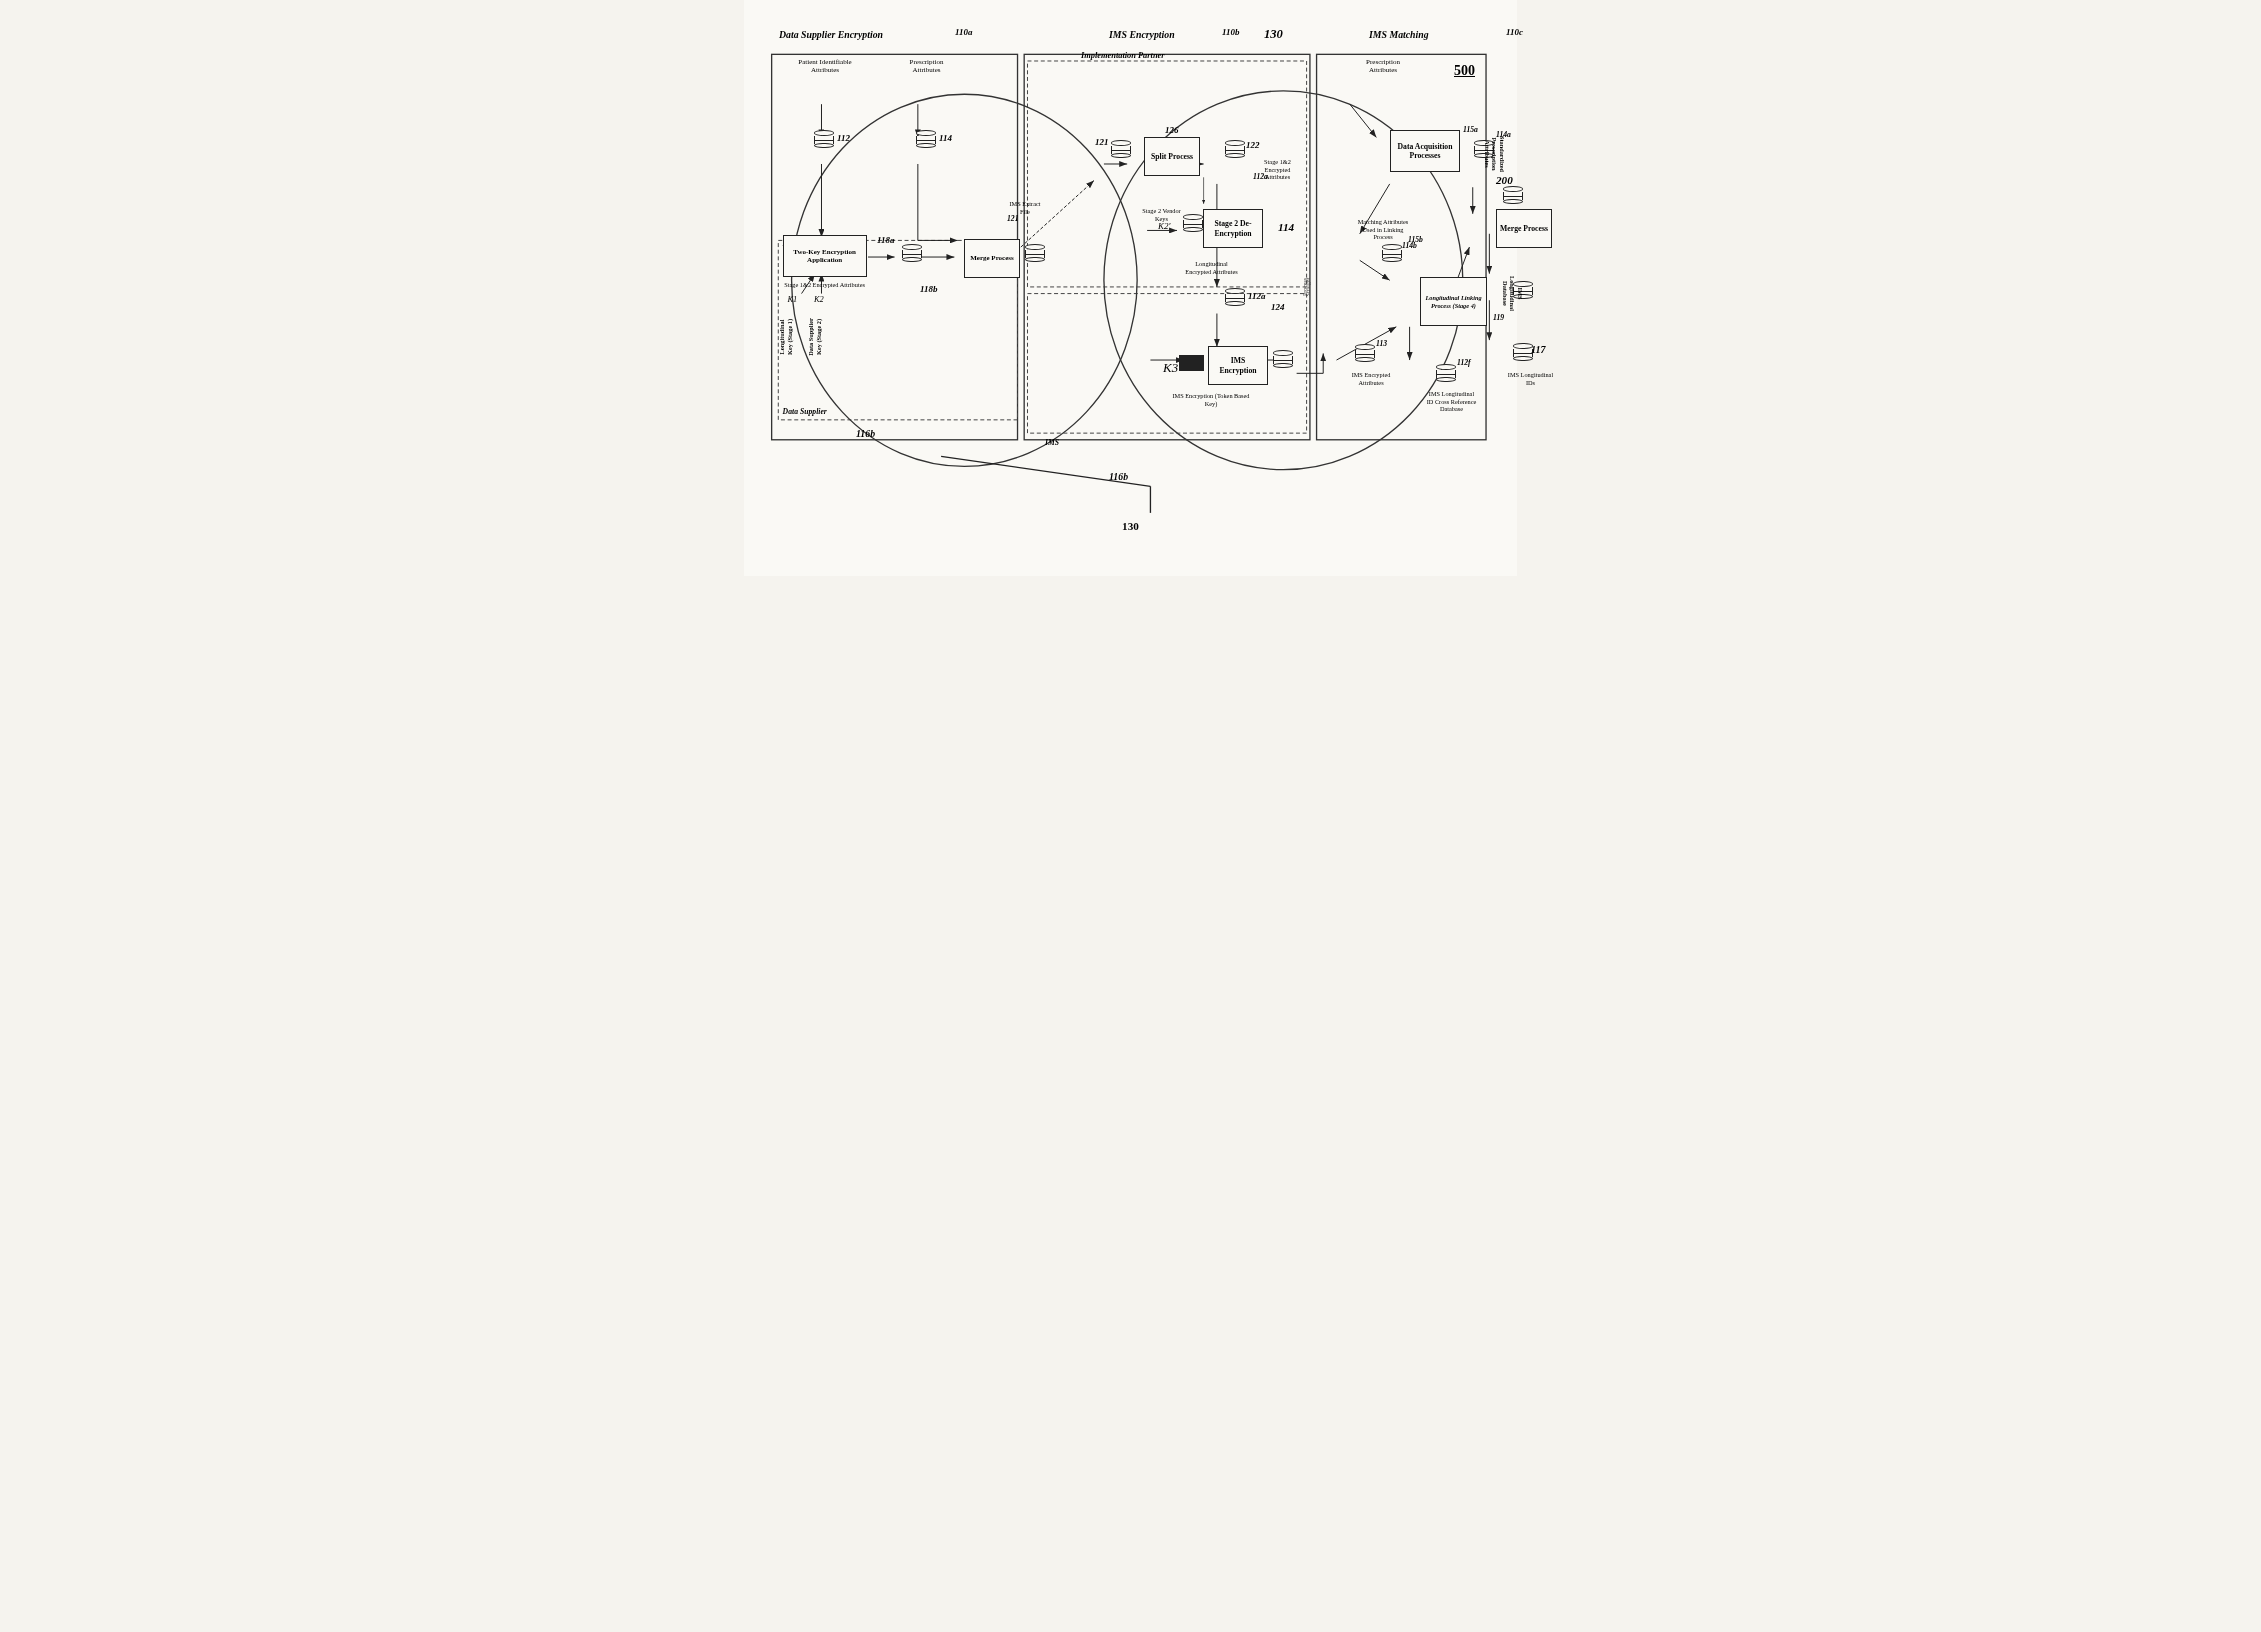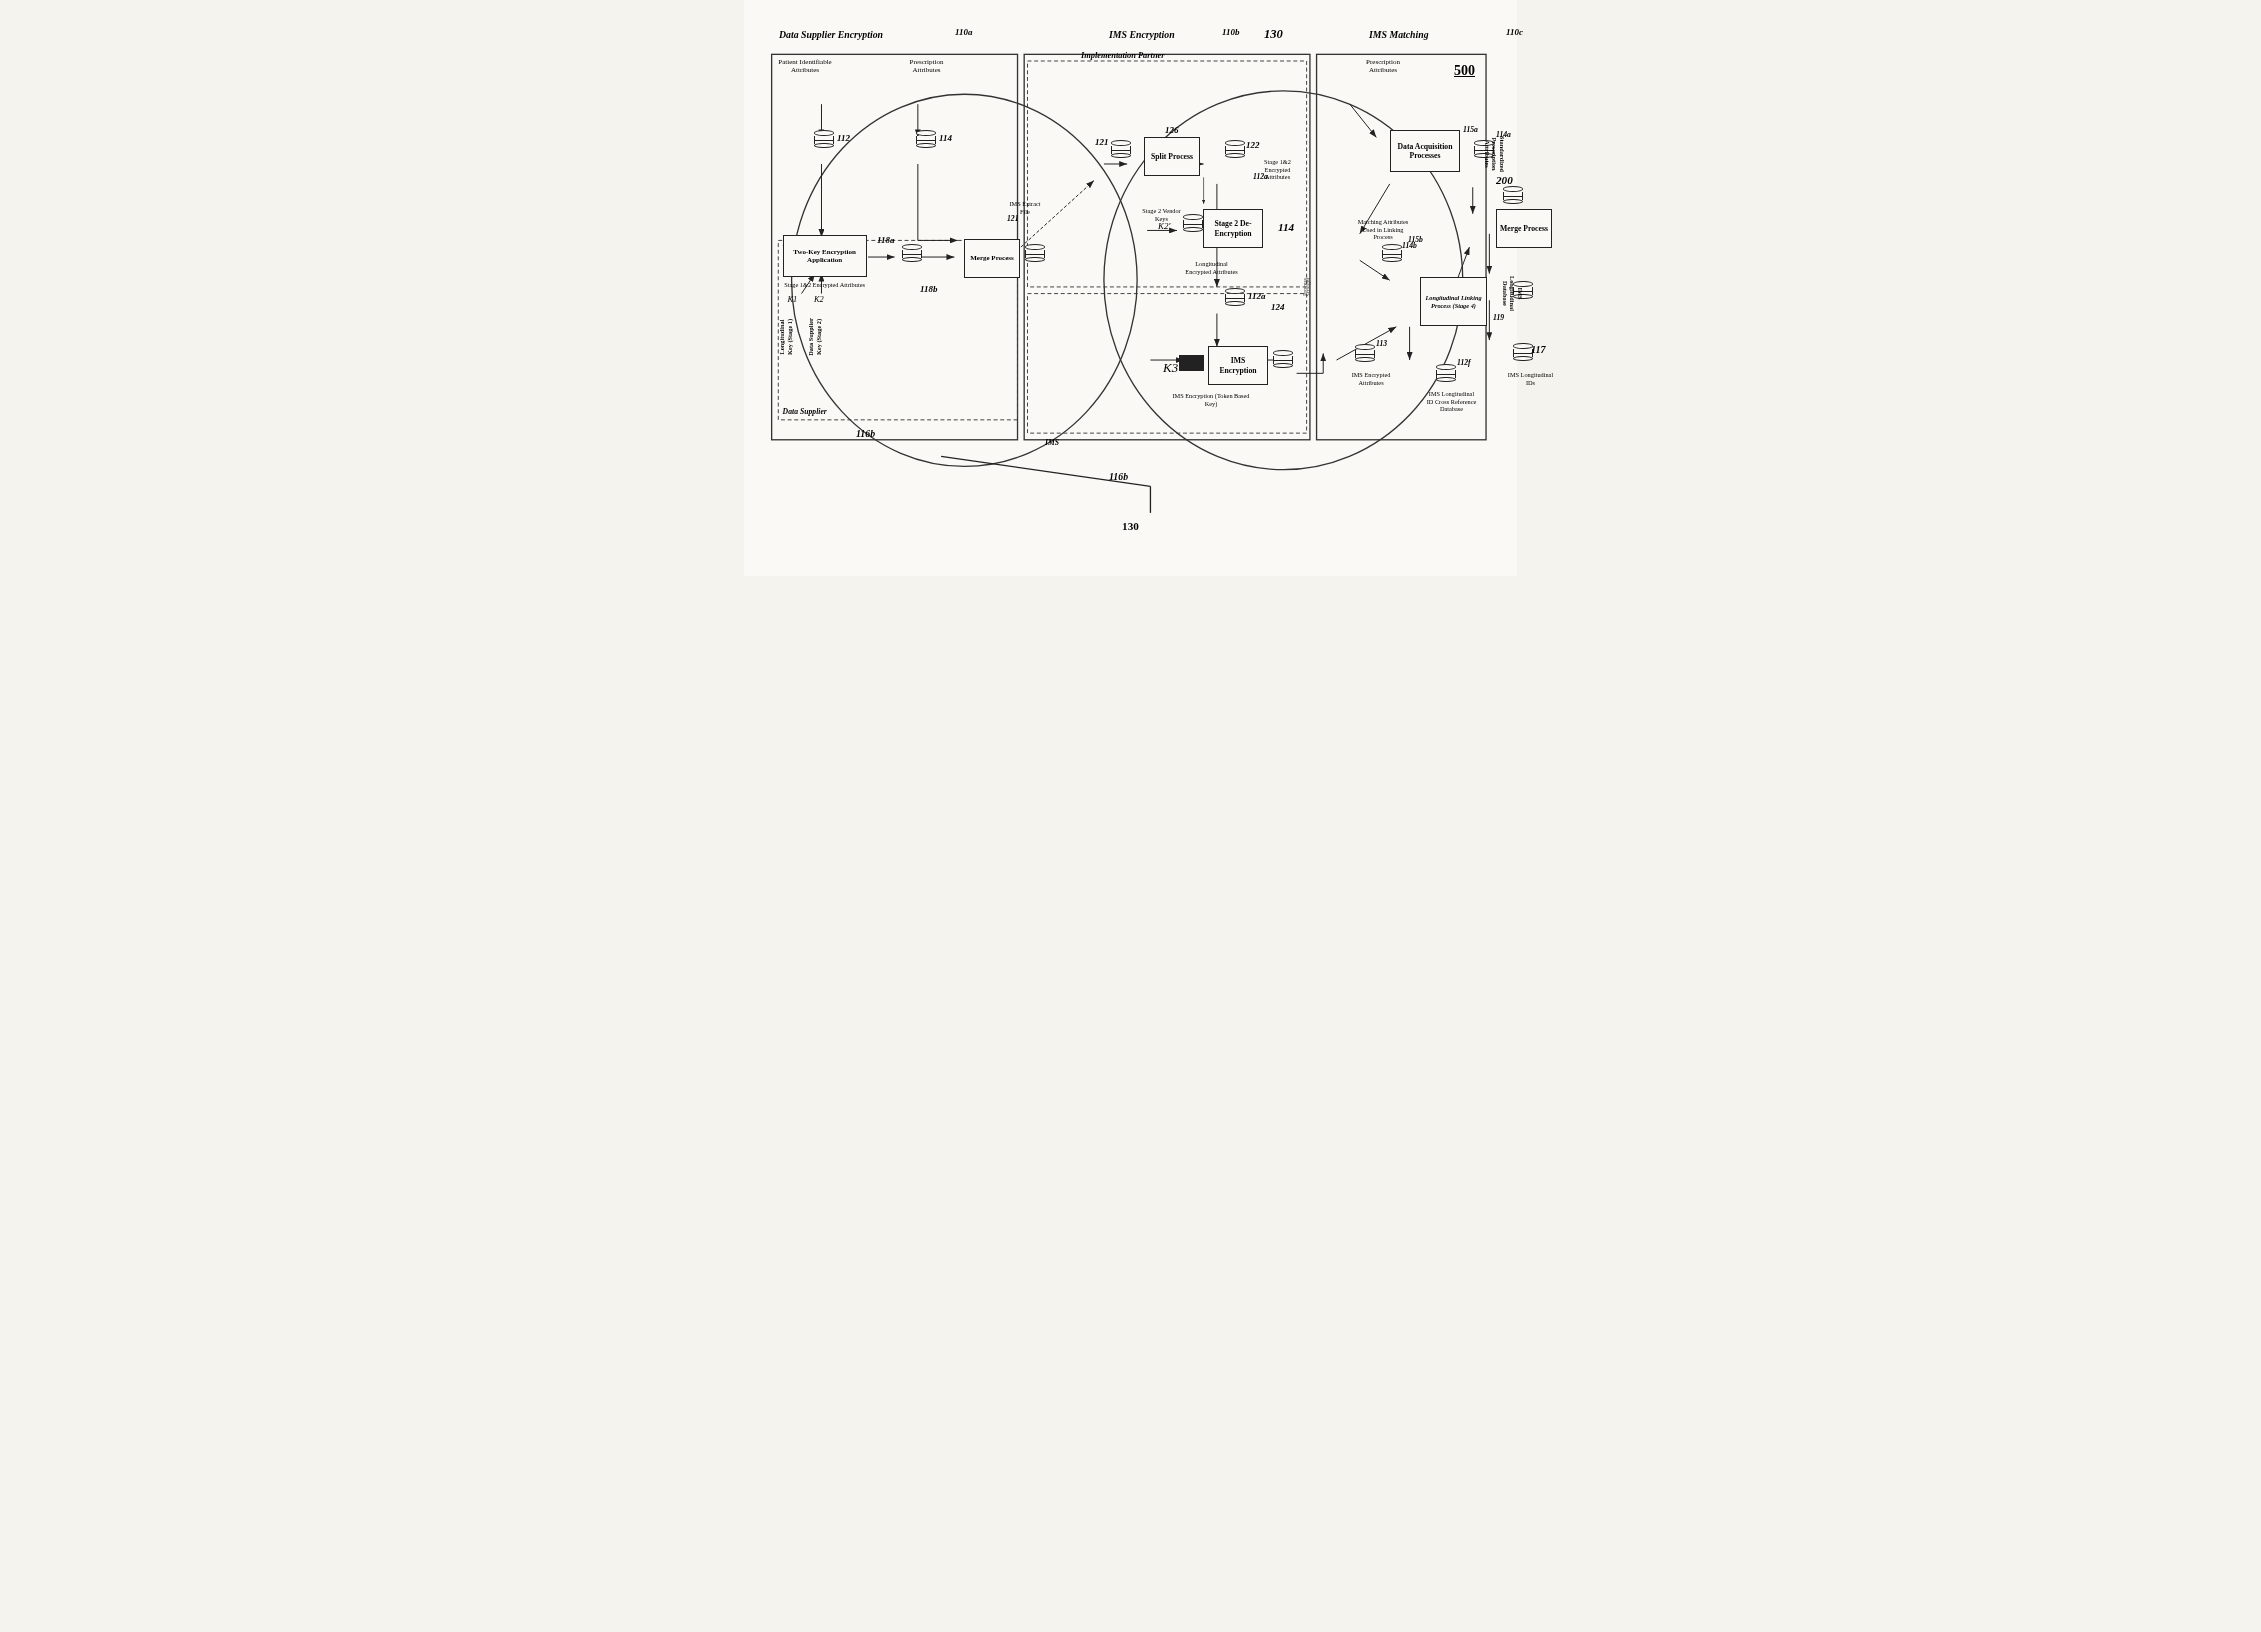--- a/index.html
+++ b/index.html
@@ -254,21 +254,21 @@
     <div class="ref" style="top:5.6px; left:741px;text-align:right;">110c</div>
 
     <div class="lbl" style="position:absolute; top:218px; left:17.6px; font-weight:bold; font-style:italic; font-size:7.7px;">Implementation Partner</div>
 
     <div class="lbl" style="position:absolute; top:386px; left:17.6px; font-weight:bold; font-style:italic; font-size:7.7px;">Data Supplier</div>
 
     <div class="lbl" style="position:absolute; top:417px; left:280px; font-weight:bold; font-style:italic; font-size:7.7px;">IMS</div>
 
     <div class="lbl" style="position:absolute; top:29.5px; left:316px; font-weight:bold; font-style:italic; font-size:8.4px;">Implementation Partner</div>
 
-    <div class="lbl" style="position:absolute; top:37px; left:12px; font-size:7px; width:56px;">Patient Identifiable Attributes</div>
+    <div class="lbl" style="position:absolute; top:37px; left:32px; font-size:7px; width:56px;">Patient Identifiable Attributes</div>
 
     <div class="db-stack" style="position:absolute; top:109px; left:49px;">
       <div class="db-top"></div>
         <div class="db-mid"></div>
         <div class="db-mid2"></div>
         <div class="db-bot"></div>
     </div>
     <div class="ref" style="top:112px; left:72px;">112</div>
 
     <div class="lbl" style="position:absolute; top:37px; left:137px; font-size:7px; width:49px;">Prescription Attributes</div>

